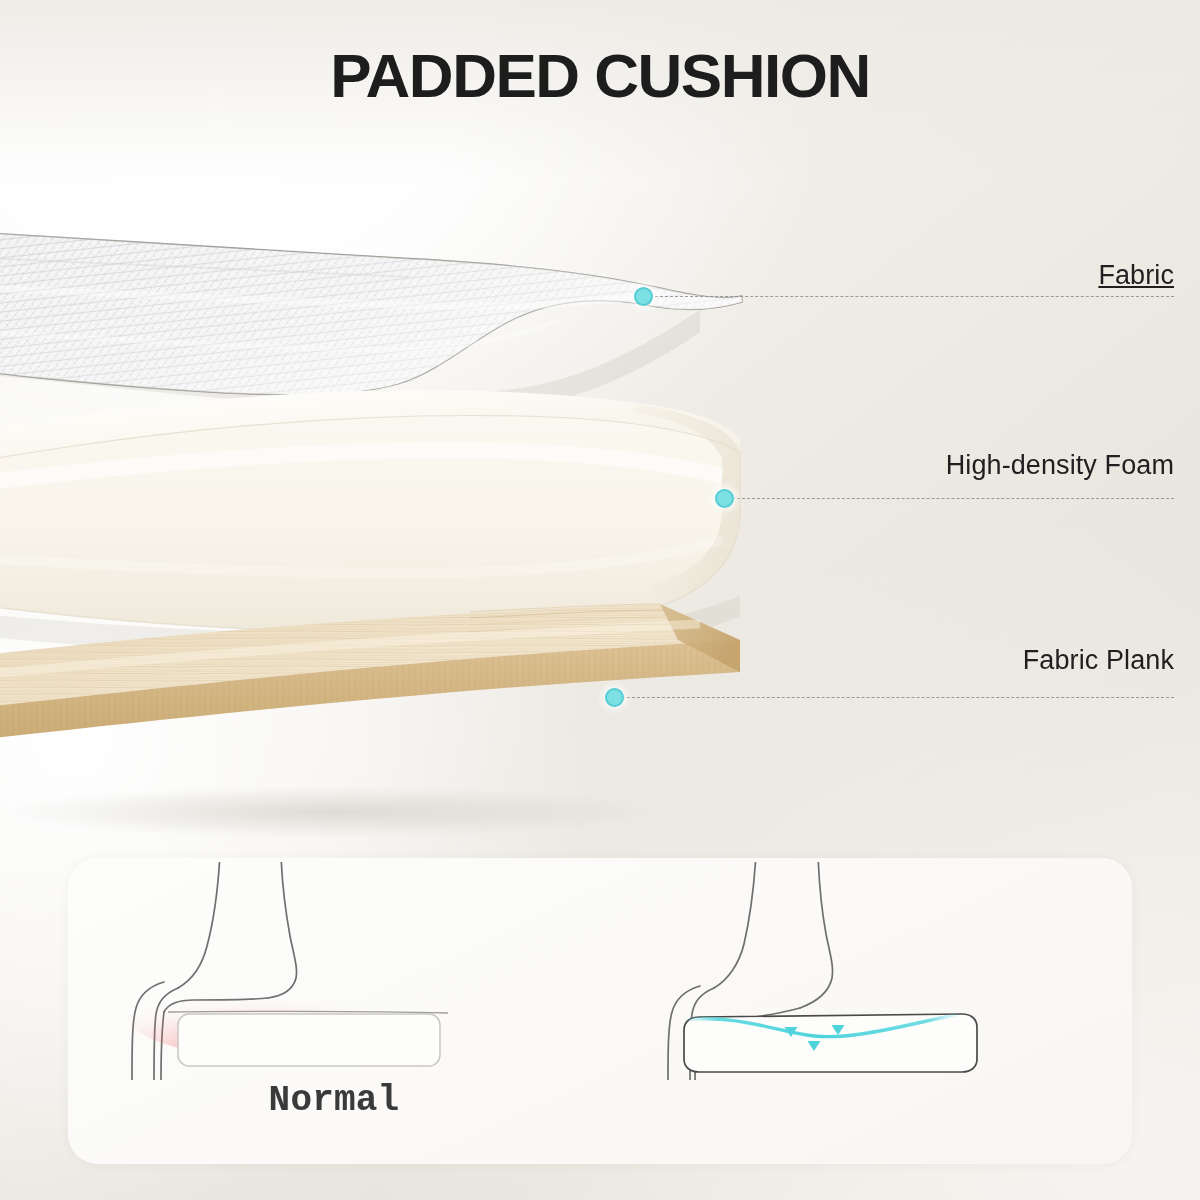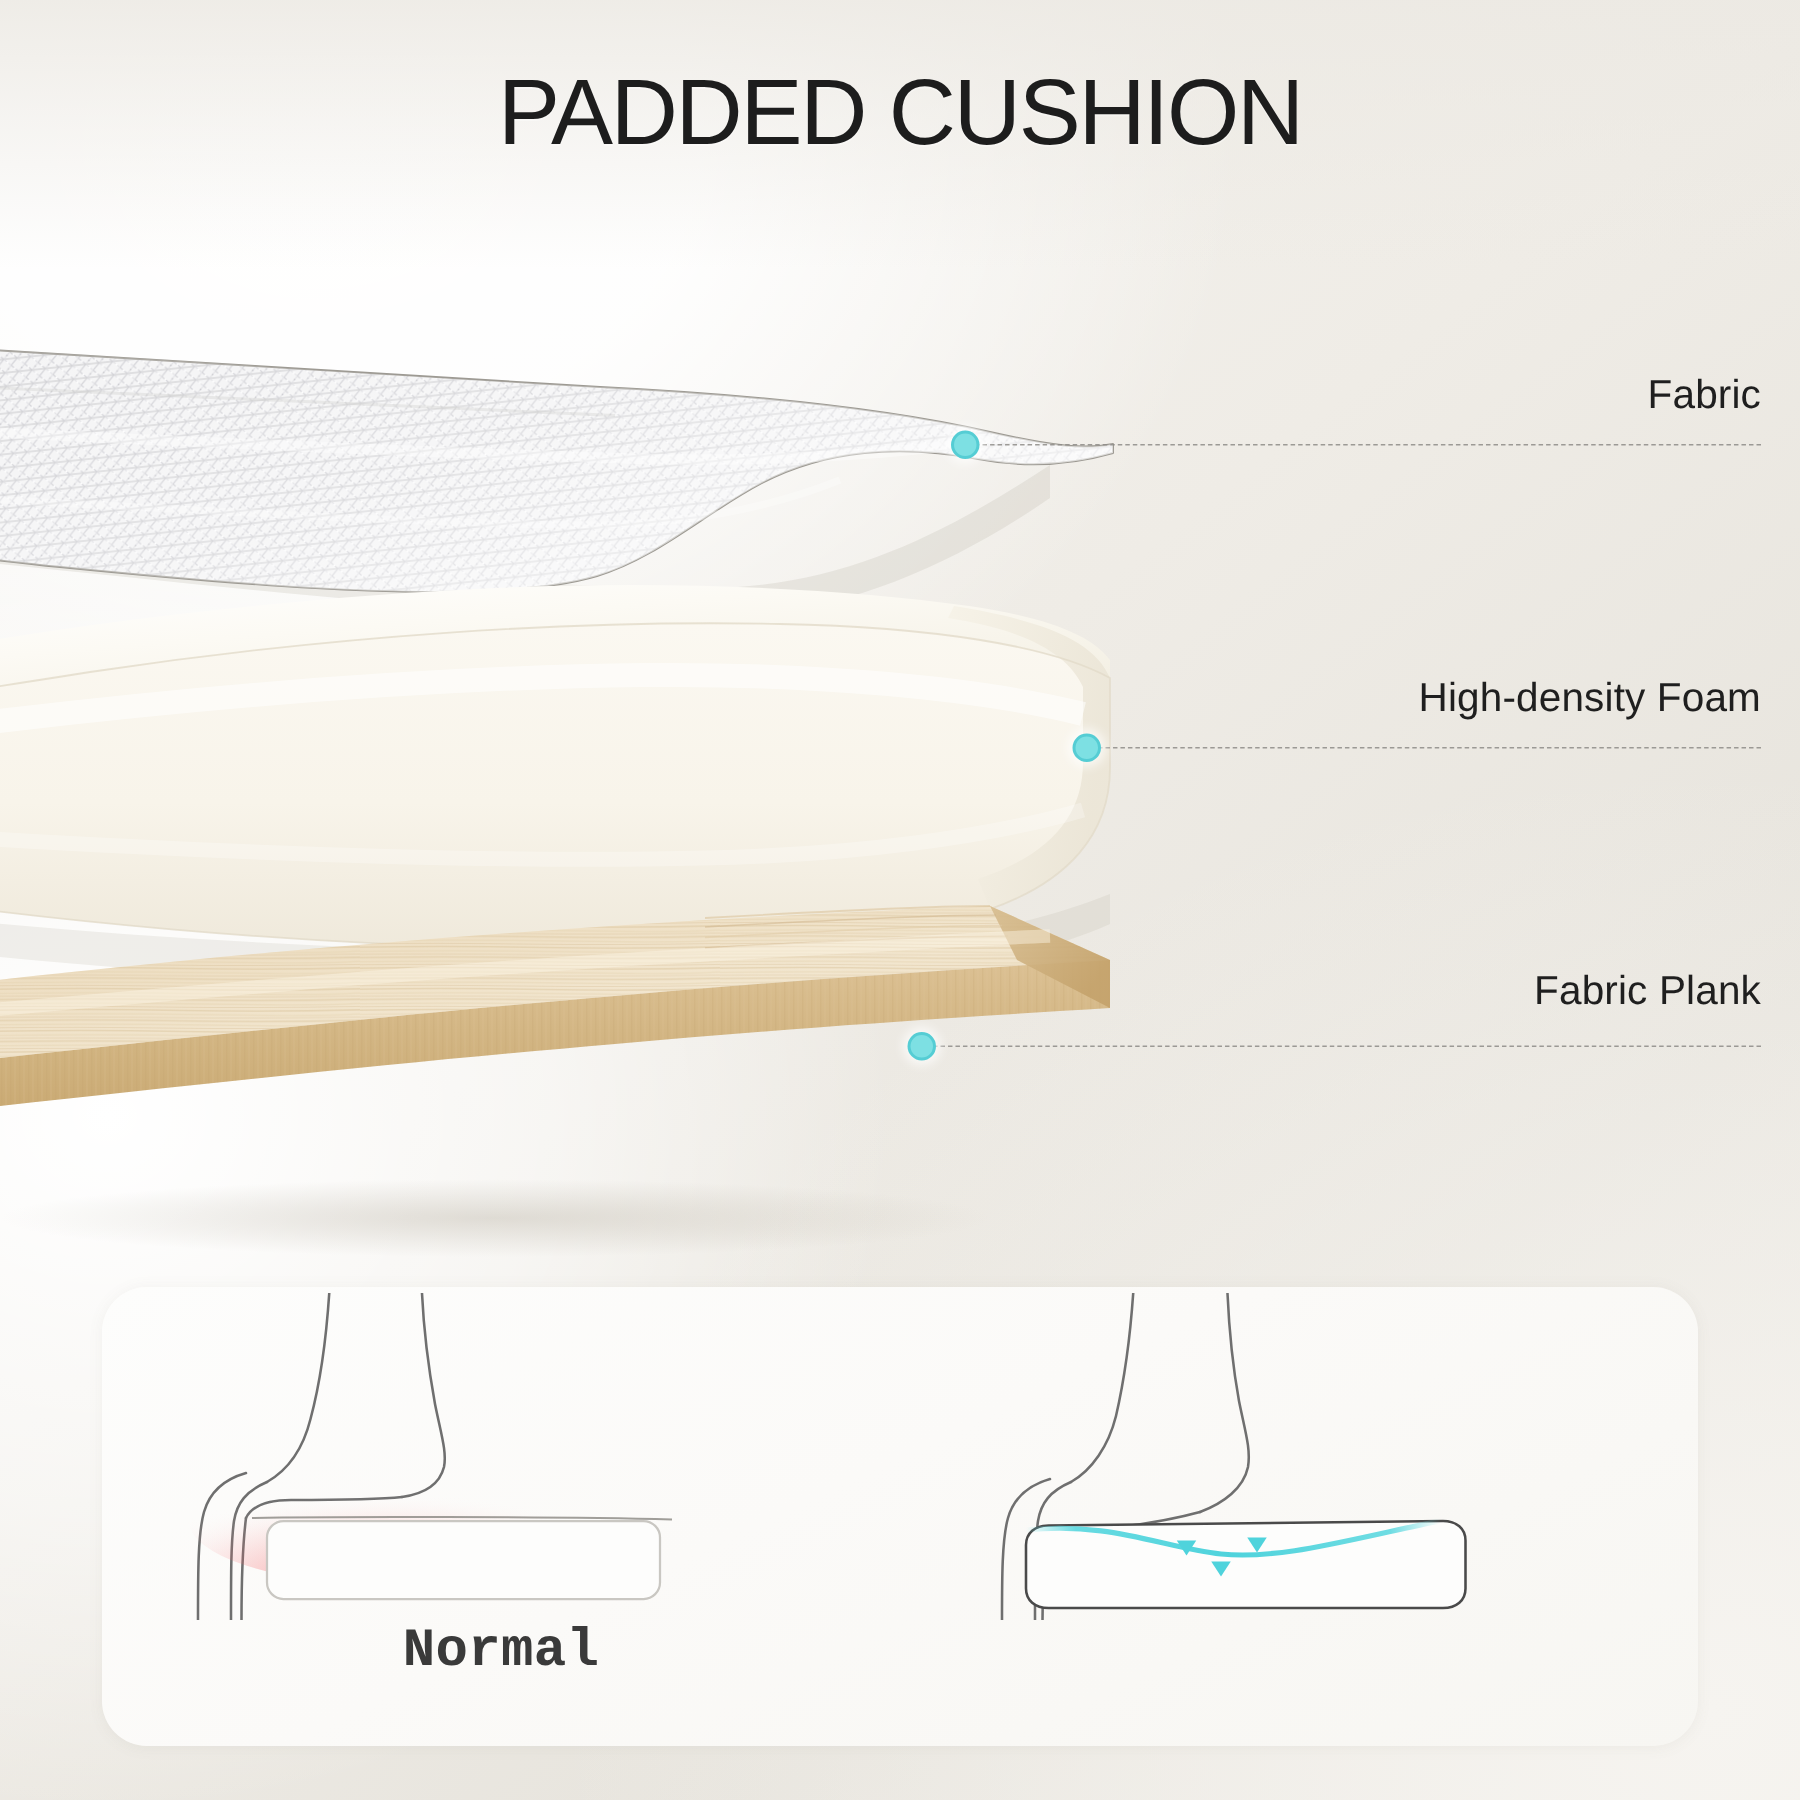--- a/index.html
+++ b/index.html
@@ -21,21 +21,21 @@
   }
   #bgGrainTop {
     position:absolute; left:0; right:0; top:0; height:180px;
     background:linear-gradient(180deg, rgba(236,233,227,.85) 0%, rgba(236,233,227,0) 100%);
   }
 
   
   #title {
     position:absolute; top:40px; left:0; width:1200px;
     text-align:center;
-    font-size:62px; font-weight:400; letter-spacing:-1.5px;
+    font-size:62px; font-weight:700; letter-spacing:-1.5px;
     color:#1d1d1d;
     font-family:"Liberation Sans", sans-serif;
     text-shadow:0 1px 0 rgba(255,255,255,.35);
   }
 
   
   #stack { position:absolute; left:0; top:0; width:1200px; height:860px; }
 
   
   .callout { position:absolute; }
@@ -51,21 +51,21 @@
     opacity:.85;
   }
   .callout .cl-dot {
     position:absolute; width:19px; height:19px; border-radius:50%;
     background:#7de0e3;
     border:2px solid #55cdd4;
     box-shadow:0 0 7px 3px rgba(255,255,255,.75);
   }
 
   #co-fabric  { left:630px; top:248px; width:570px; height:70px; }
-  #co-fabric  .cl-text { top:0; }
+  #co-fabric  .cl-text { top:12px;text-decoration:underline; }
   #co-fabric  .cl-line { left:20px; right:26px; top:48px; }
   #co-fabric  .cl-dot  { left:4px; top:39px; }
 
   #co-foam    { left:710px; top:450px; width:490px; height:70px; }
   #co-foam    .cl-text { top:0; }
   #co-foam    .cl-line { left:22px; right:26px; top:48px; }
   #co-foam    .cl-dot  { left:5px; top:39px; }
 
   #co-plank   { left:600px; top:645px; width:600px; height:70px; }
   #co-plank   .cl-text { top:0; }

